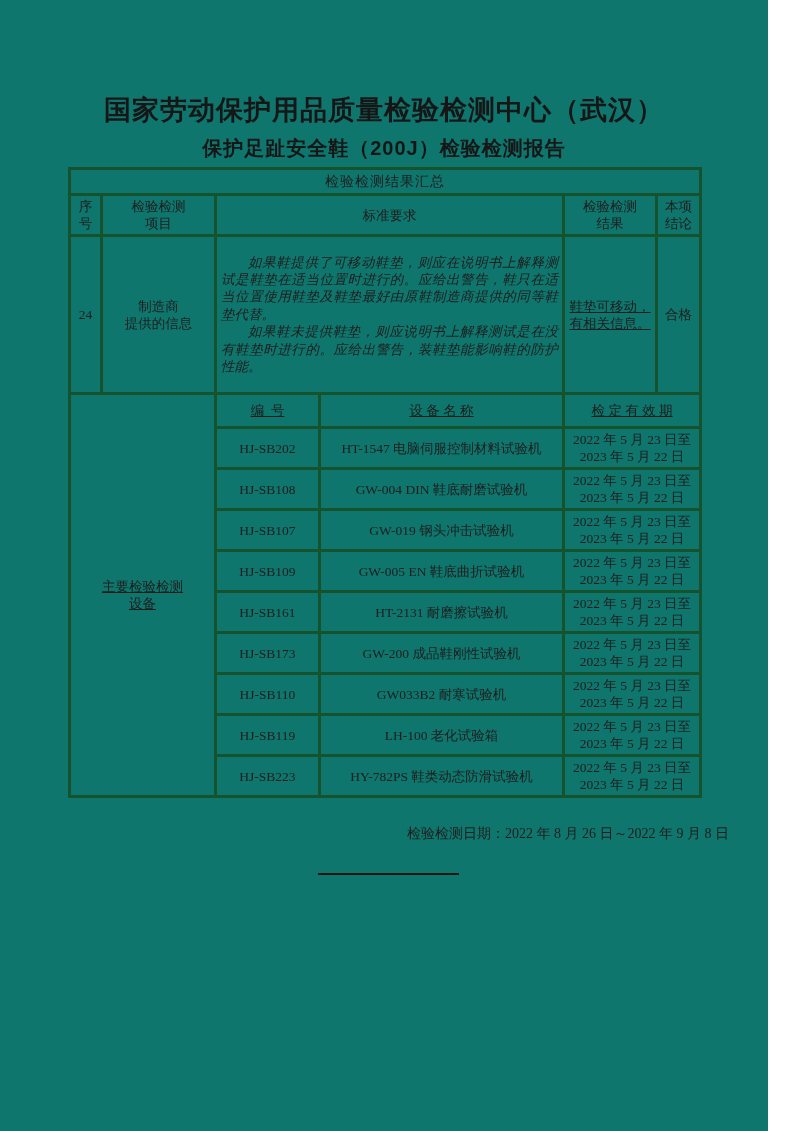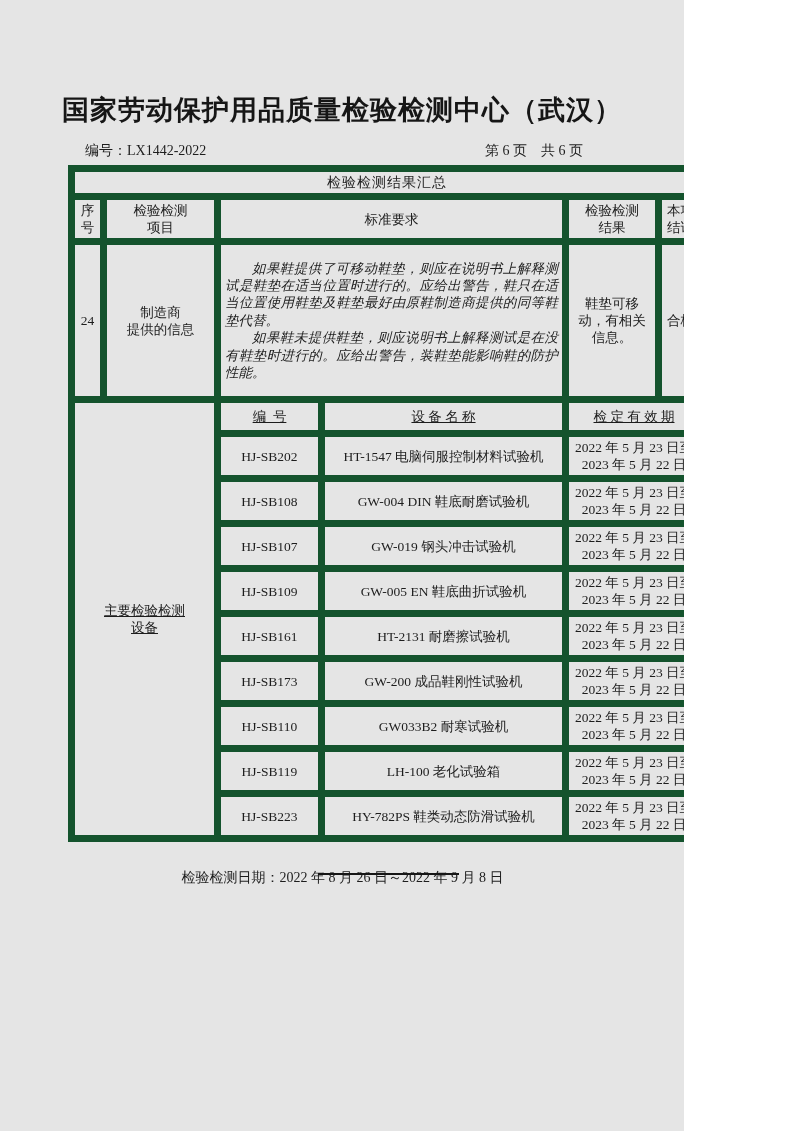--- a/index.html
+++ b/index.html
@@ -1,21 +1,21 @@
 <!DOCTYPE html>
 <html><head>
 <meta charset="utf-8">
 <style>
   * { margin: 0; padding: 0; box-sizing: border-box; }
   html, body { background: #ffffff; }
   .page {
     position: relative;
-    width: 684px;
+    width: 768px;
     height: 1131px;
-    background: #e5e5e5;
+    background: #0f766e;
     color: #1d1d1d;
     font-family: "Liberation Serif", "DejaVu Serif", serif;
     overflow: hidden;
   }
   .title-main {
     padding-top: 92px;
     text-align: center;
     font-family: "Liberation Sans", "DejaVu Sans", sans-serif;
     font-weight: bold;
     font-size: 27px;
@@ -38,21 +38,21 @@
     font-size: 14px;
     white-space: pre;
   }
   table.report {
     margin: 5px 0 0 68px;
     width: 631px;
     border-collapse: collapse;
     table-layout: fixed;
   }
   table.report td {
-    border: 7px solid #14532d;
+    border: 3px solid #14532d;
     text-align: center;
     vertical-align: middle;
     font-size: 13.5px;
     line-height: 17px;
     padding: 2px 4px;
     overflow: hidden;
   }
   tr.t-title td { height: 26px; font-size: 14px; letter-spacing: 1px; }
   tr.t-head td { height: 37px; }
   tr.row-24 td { height: 158px; }
@@ -68,58 +68,57 @@
     text-indent: 2em;
     text-align: justify;
     font-size: 13.5px;
     line-height: 17.4px;
     font-style: italic;
   }
   td.result-cell {
     text-align: left;
     padding: 4px 8px;
     line-height: 22px;
+    text-decoration: underline;
   }
   td.equip-label-cell {
     font-size: 14px;
     line-height: 24px;
     margin-left: 35px;
   }
   td.validity-cell {
     text-align: left;
     padding: 1px 2px 1px 6px;
     line-height: 19px;
     white-space: pre-line;
   }
   .footer-date {
     margin-top: 27px;
     width: 685px;
-    text-align: center;
+    text-align: right;
     font-size: 14px;
     white-space: pre;
+    margin-left: 44px;
   }
   .sig-line {
     position: absolute;
     left: 318px;
     top: 873px;
     width: 141px;
     border-top: 2px solid #161616;
   }
 </style>
 </head>
 <body>
 
 <div class="page">
 
   <div class="title-main">国家劳动保护用品质量检验检测中心（武汉）</div>
-
-  <div class="meta-row">
-    <span>编号：LX1442-2022</span>
-    <span>第 6 页　共 6 页</span>
-  </div>
+  <div class="title-sub">保护足趾安全鞋（200J）检验检测报告</div>
+
 
   <table class="report">
     <colgroup>
       <col style="width:32px">
         <col style="width:114px">
         <col style="width:104px">
         <col style="width:140px">
       <col style="width:104px">
         <col style="width:43px">
         <col style="width:50px">

